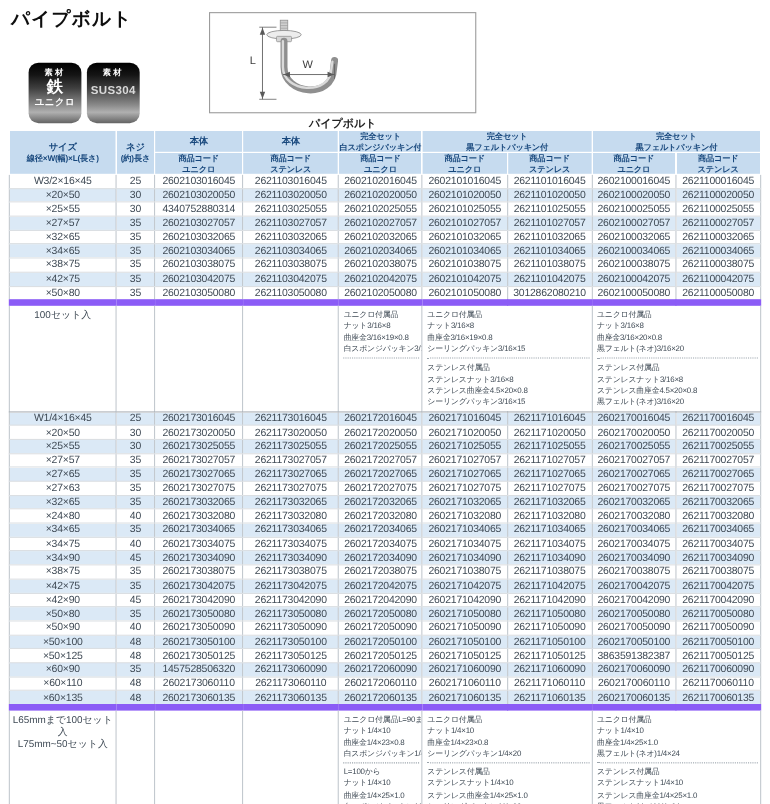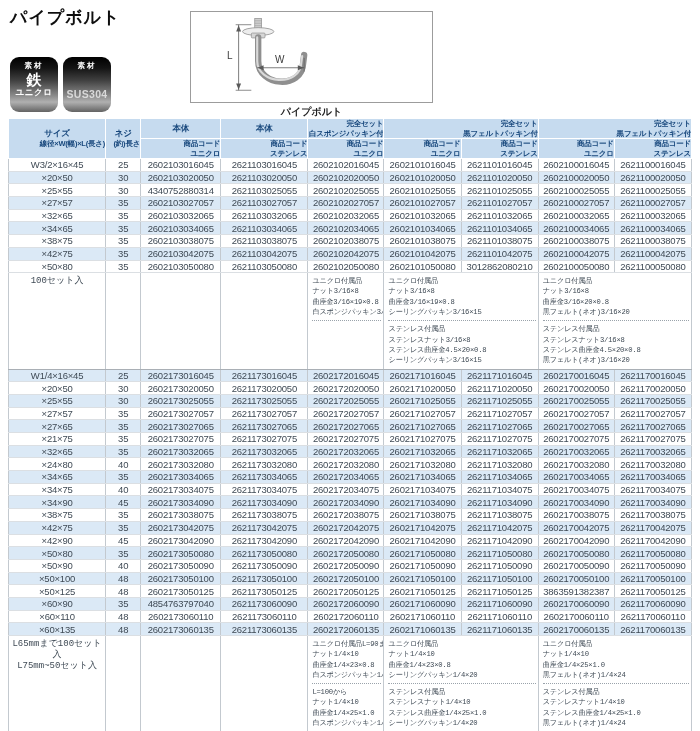--- a/index.html
+++ b/index.html
@@ -3,58 +3,58 @@
 <meta charset="utf-8">
 <style>
   html,body{margin:0;padding:0;}
   body{
     width:700px;height:731px;background:#fff;position:relative;
     font-family:"Liberation Sans","DejaVu Sans",sans-serif;
     -webkit-font-smoothing:antialiased;
   }
   .page-title{position:absolute;left:10px;top:6px;font-size:17px;font-weight:bold;color:#0e0e0e;letter-spacing:1px;}
   
-  .badges{position:absolute;left:10px;top:57px;display:flex;gap:5px;justify-content:center;}
+  .badges{position:absolute;left:26px;top:57px;display:flex;gap:5px;justify-content:center;}
   .badge{
     width:48px;height:55px;border-radius:9px;box-sizing:border-box;padding-top:4px;text-align:center;color:#fff;
     background:linear-gradient(180deg,#000 0%,#141414 20%,#3f3f3f 42%,#8a8a8a 70%,#b0b0b0 82%,#636363 100%);
   }
   .badge-header{font-size:7.5px;font-weight:bold;letter-spacing:2px;}
   .badge-main-1{font-size:15px;font-weight:bold;margin-top:1px;line-height:15px;}
   .badge-sub{font-size:8.5px;font-weight:bold;letter-spacing:0.5px;}
-  .badge-main-2{font-size:10.5px;font-weight:bold;margin-top:17px;color:#d9d9d9;letter-spacing:0.3px;}
+  .badge-main-2{font-size:10.5px;font-weight:bold;margin-top:5px;color:#d9d9d9;letter-spacing:0.3px;}
   
   .figure-box{position:absolute;left:190px;top:11px;width:243px;height:92px;border:1px solid #9c9c9c;background:#fff;box-sizing:border-box;}
   .figure-box svg{display:block;width:100%;height:100%;}
   .dim-label{position:absolute;font-size:10px;color:#3c3c3c;font-family:"Liberation Sans",sans-serif;}
   .dim-l{left:36px;top:38px;}
   .dim-w{left:84px;top:42px;}
   .figure-caption{position:absolute;left:190px;top:105px;width:243px;text-align:center;font-size:10px;font-weight:bold;color:#222;}
   
   table{
     position:absolute;left:8px;top:118px;border-collapse:collapse;table-layout:fixed;width:684px;
     border:1px solid #b2b8be;border-top:1px solid #969da4;
   }
   thead th{
     background:#c6dbef;color:#17477c;font-weight:bold;border:1px solid #ffffff;
     padding:0;vertical-align:middle;overflow:hidden;
   }
   .h-top th{height:19px;}
   .h-sub th{height:17px;}
   .th-line{font-size:8.5px;line-height:9.5px;white-space:nowrap;letter-spacing:-0.2px;}
-  .th-line.small{font-size:7.5px;text-align:right;}
+  .th-line.small{font-size:7.5px;}
   tbody td{
     color:#3f4a55;text-align:center;padding:0;overflow:hidden;
     border-left:1px solid #c3c9cf;border-right:1px solid #c3c9cf;border-bottom:1px solid #dbdfe3;
   }
   .data-row td{height:11.7px;font-size:9.5px;letter-spacing:-0.2px;white-space:nowrap;}
   .data-row.stripe td{background:#dbe9f6;}
   .note-row td{
     height:92px;vertical-align:top;text-align:left;
-    border-top:1px solid #8b5cf6;border-bottom:1px solid #a9afb5;font-family:Liberation Mono, monospace;
+    border-top:6px solid #8b5cf6;border-bottom:1px solid #a9afb5;
   }
   .note-label{text-align:center !important;padding-top:3px !important;}
   .note-label-line{font-size:9px;line-height:11px;color:#3f4a55;}
   .note-cell{padding:2px 2px 0 4px !important;margin-left:36px;}
   .note-part{padding:1px 0 3px 0;}
   .note-part:first-child{border-bottom:1px dotted #9aa3ab;margin-bottom:2px;}
   .note-line{font-size:7.2px;line-height:10.3px;letter-spacing:-0.2px;white-space:nowrap;}
 </style>
 </head>
 <body>
@@ -368,21 +368,21 @@
         <td class="screw-cell">35</td>
         <td class="code-cell">2602173027065</td>
         <td class="code-cell">2621173027065</td>
         <td class="code-cell">2602172027065</td>
         <td class="code-cell">2602171027065</td>
         <td class="code-cell">2621171027065</td>
         <td class="code-cell">2602170027065</td>
         <td class="code-cell">2621170027065</td>
       </tr>
       <tr class="data-row">
-        <td class="size-cell">×21×75</td>
+        <td class="size-cell">×27×63</td>
         <td class="screw-cell">35</td>
         <td class="code-cell">2602173027075</td>
         <td class="code-cell">2621173027075</td>
         <td class="code-cell">2602172027075</td>
         <td class="code-cell">2602171027075</td>
         <td class="code-cell">2621171027075</td>
         <td class="code-cell">2602170027075</td>
         <td class="code-cell">2621170027075</td>
       </tr>
       <tr class="data-row stripe">
@@ -513,21 +513,21 @@
         <td class="code-cell">2621173050125</td>
         <td class="code-cell">2602172050125</td>
         <td class="code-cell">2602171050125</td>
         <td class="code-cell">2621171050125</td>
         <td class="code-cell">3863591382387</td>
         <td class="code-cell">2621170050125</td>
       </tr>
       <tr class="data-row stripe">
         <td class="size-cell">×60×90</td>
         <td class="screw-cell">35</td>
-        <td class="code-cell">4854763797040</td>
+        <td class="code-cell">1457528506320</td>
         <td class="code-cell">2621173060090</td>
         <td class="code-cell">2602172060090</td>
         <td class="code-cell">2602171060090</td>
         <td class="code-cell">2621171060090</td>
         <td class="code-cell">2602170060090</td>
         <td class="code-cell">2621170060090</td>
       </tr>
       <tr class="data-row">
         <td class="size-cell">×60×110</td>
         <td class="screw-cell">48</td>

